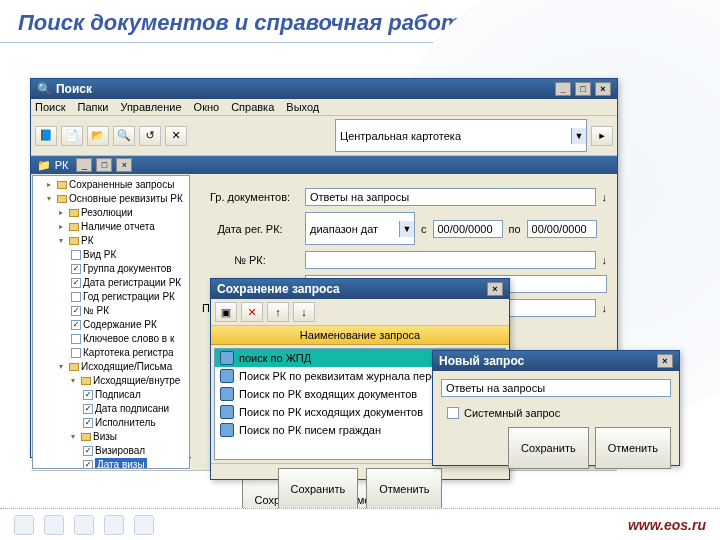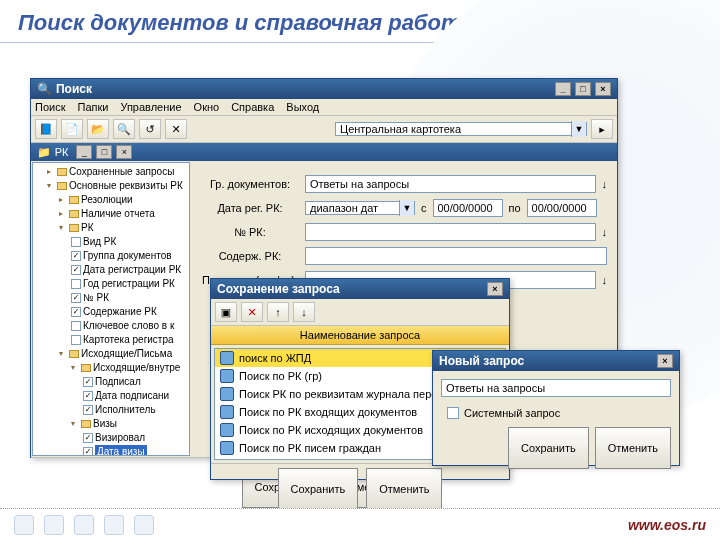--- a/index.html
+++ b/index.html
@@ -84,21 +84,21 @@
     border: 1px solid #c0c0c0;
     background: linear-gradient(#fdfdfb,#e8e5d6);
     display: flex; align-items: center; justify-content: center;
     font-size: 11px;
   }
   .combo {
     flex: 1;
     display: flex;
     border: 1px solid #7f9db9;
     background: #fff;
-    height: 14px;
+    height: 33px;
     align-items: center;
   }
   .combo .combo-text { flex:1; padding: 0 4px; font-size: 11px; }
   .combo .combo-arrow { width: 15px; text-align:center; background:#dfe8f6; border-left:1px solid #7f9db9; font-size:9px; line-height:16px;}
 
   
   .win-search { left: 30px; top: 78px; width: 588px; height: 380px; z-index: 1; }
   .sub-titlebar {
     background: linear-gradient(#3a6ea5,#2a5288);
     color: #fff;
@@ -154,21 +154,21 @@
   .save-header {
     background: linear-gradient(#fbe27c,#f2c23a);
     text-align:center;
     font-size:11px;
     padding:3px 0;
     border-bottom:1px solid #c0a030;
   }
   .save-list { background:#fff; border:1px solid #7f9db9; margin:3px; height:112px; overflow:hidden; }
   .save-item { display:flex; align-items:center; gap:5px; padding:2px 5px; font-size:11px; }
   .save-item .ico { width:14px; height:14px; background:#6fa8dc; border:1px solid #2a5288; border-radius:2px; }
-  .save-sel { background:#fde047; }
+  .save-sel { background:#14b8a6; }
 
   
   .win-new { left: 432px; top: 350px; width: 248px; height: 116px; z-index: 3; }
   .new-body { padding: 8px; }
   .new-input { width: 100%; border:1px solid #7f9db9; height:18px; padding:1px 4px; font-size:11px; background:#fff; }
   .chk-row { display:flex; align-items:center; gap:5px; margin:10px 0 8px 6px; }
   .chk { width:12px; height:12px; border:1px solid #7f9db9; background:#fff; }
   .new-btns { display:flex; gap:6px; justify-content:flex-end; }
 
   
@@ -386,24 +386,20 @@
     <span class="tool-btn">↓</span>
   </div>
   <div class="save-header">Наименование запроса</div>
   <div class="save-list">
     <div class="save-item save-sel">
         <span class="ico"></span>
         <span>поиск по ЖПД</span>
       </div>
     <div class="save-item">
         <span class="ico"></span>
-        <span>Поиск по РК (гр)</span>
-      </div>
-    <div class="save-item">
-        <span class="ico"></span>
         <span>Поиск РК по реквизитам журнала перед</span>
       </div>
     <div class="save-item">
         <span class="ico"></span>
         <span>Поиск по РК входящих документов</span>
       </div>
     <div class="save-item">
         <span class="ico"></span>
         <span>Поиск по РК исходящих документов</span>
       </div>

